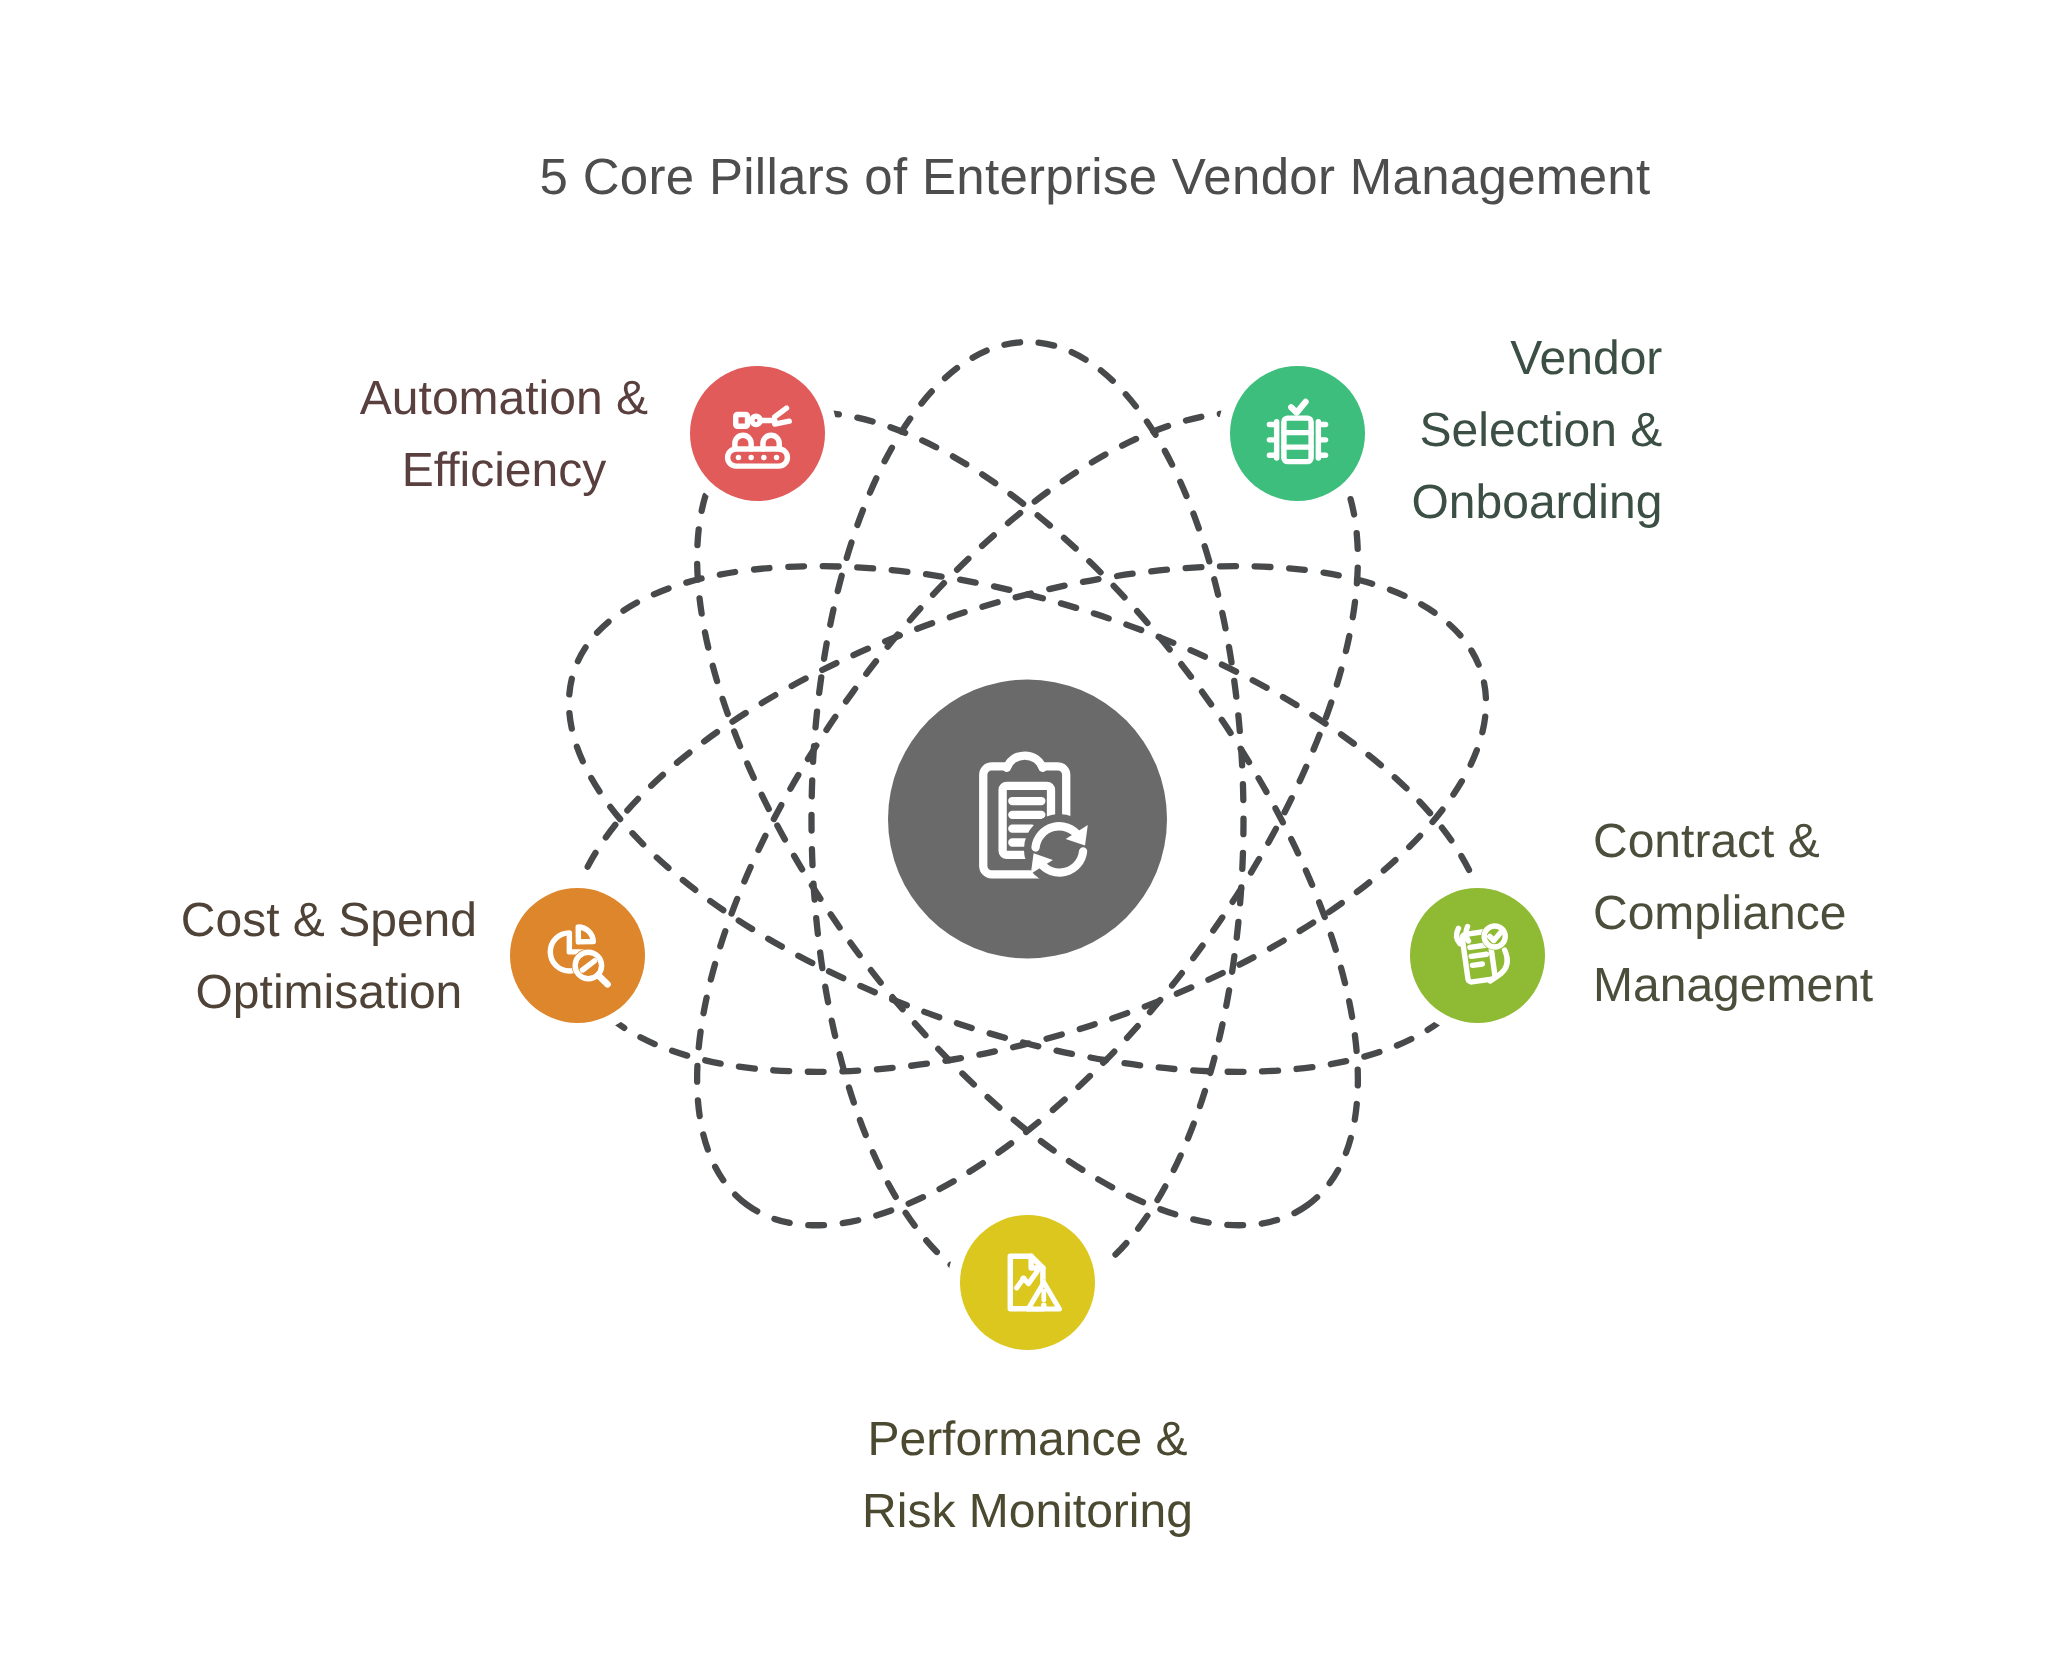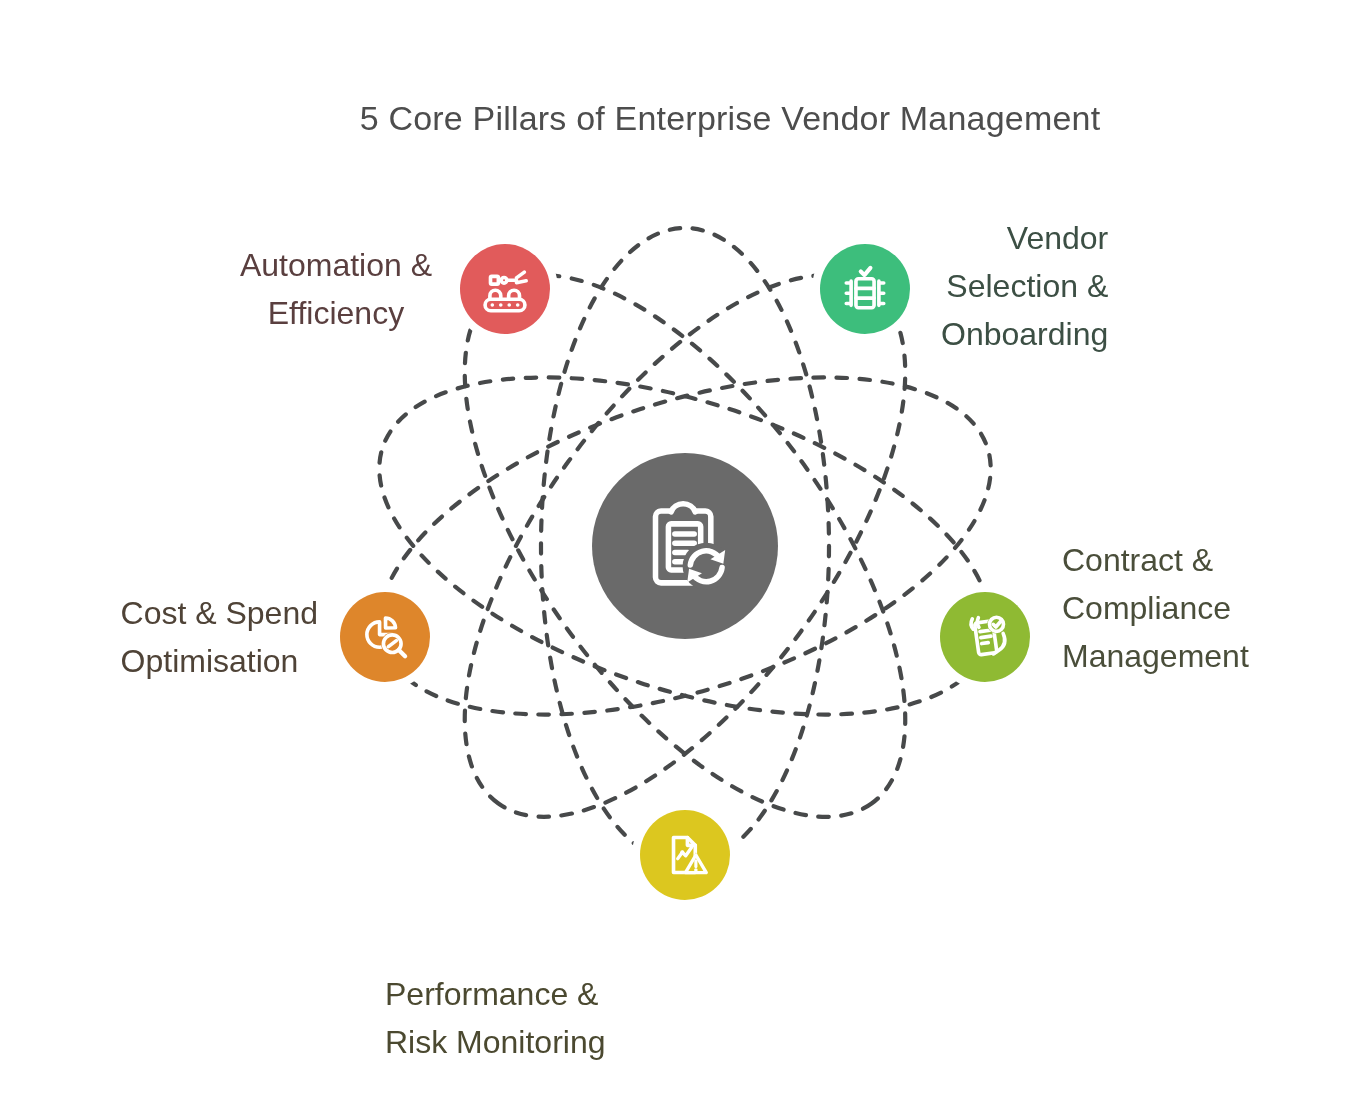--- a/index.html
+++ b/index.html
@@ -17,23 +17,23 @@
          box-shadow:0 0 0 23px #fff;}
   .label{position:absolute;font-size:32px;font-weight:400;line-height:48px;
          white-space:pre-line;}
   .b-automation{left:460px;top:244px;}
   .b-vendor{left:820px;top:244px;}
   .b-cost{left:340px;top:592px;}
   .b-contract{left:940px;top:592px;}
   .b-performance{left:640px;top:810px;}
   .l-automation{right:940px;top:241px;text-align:center;}
   .l-vendor{left:941px;top:214px;text-align:right;}
-  .l-cost{right:1054px;top:589px;text-align:left;}
+  .l-cost{right:1054px;top:589px;text-align:center;}
   .l-contract{left:1062px;top:536px;text-align:left;}
-  .l-performance{left:385px;top:970px;width:600px;}
+  .l-performance{left:385px;top:935px;width:600px;text-align:center;}
 </style>
 </head>
 <body>
 
 <div class="canvas">
 
   <div class="title" style="color: rgb(77, 77, 77);">5 Core Pillars of Enterprise Vendor Management</div>
 
   <svg class="orbits" width="1372" height="1120" viewBox="0 0 1372 1120">
     <g fill="none" stroke-width="4.2" stroke-linecap="round" stroke-dasharray="10.5 12.5" stroke="#47494a">

